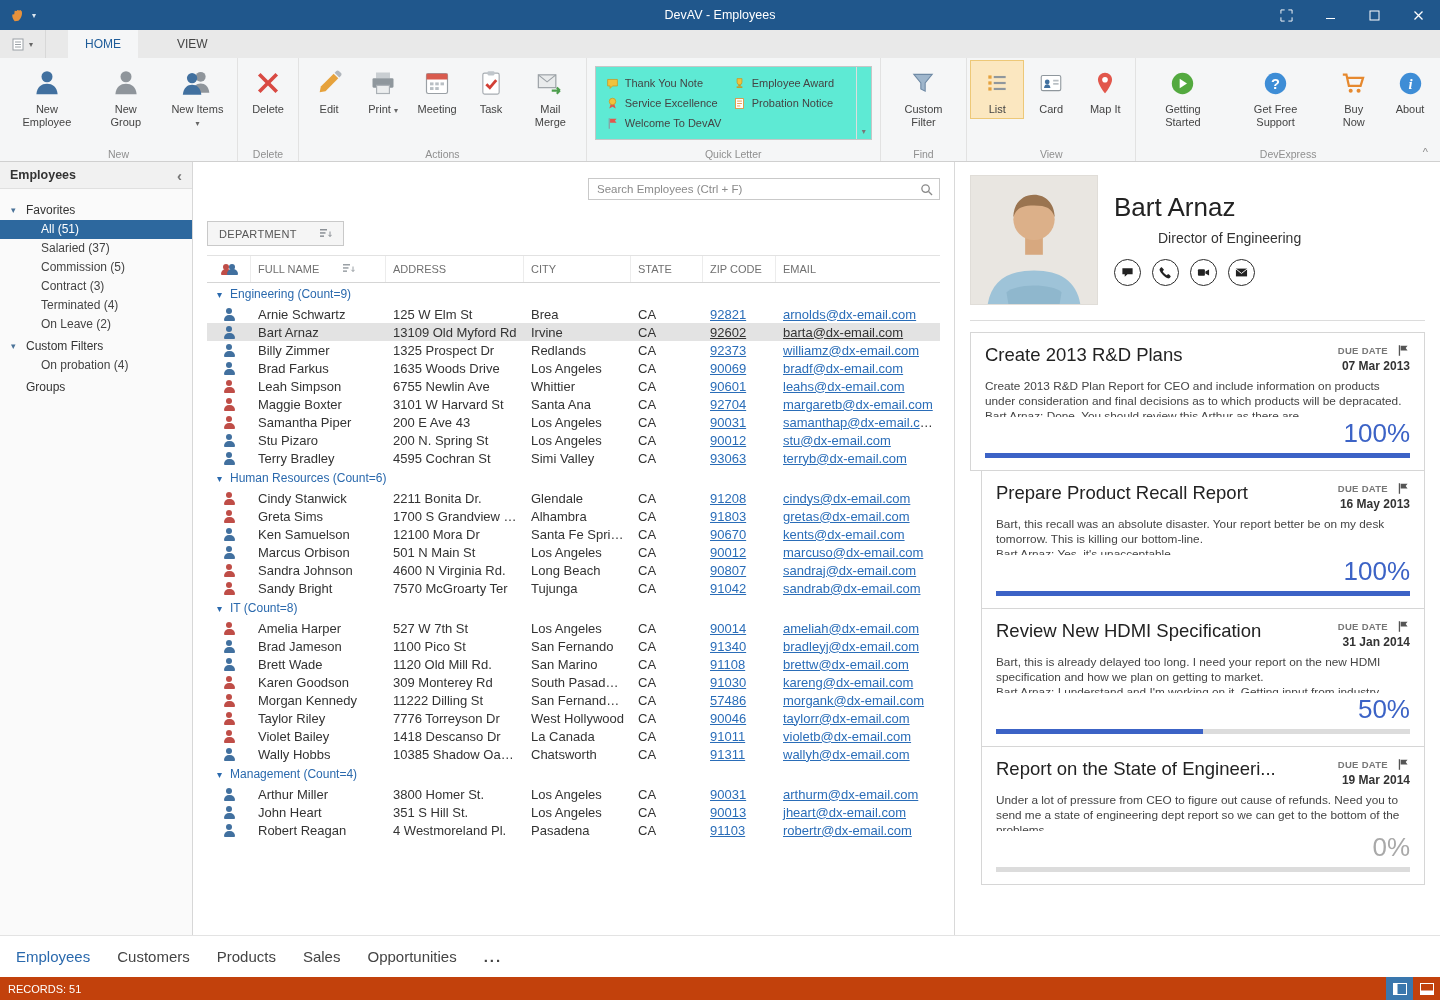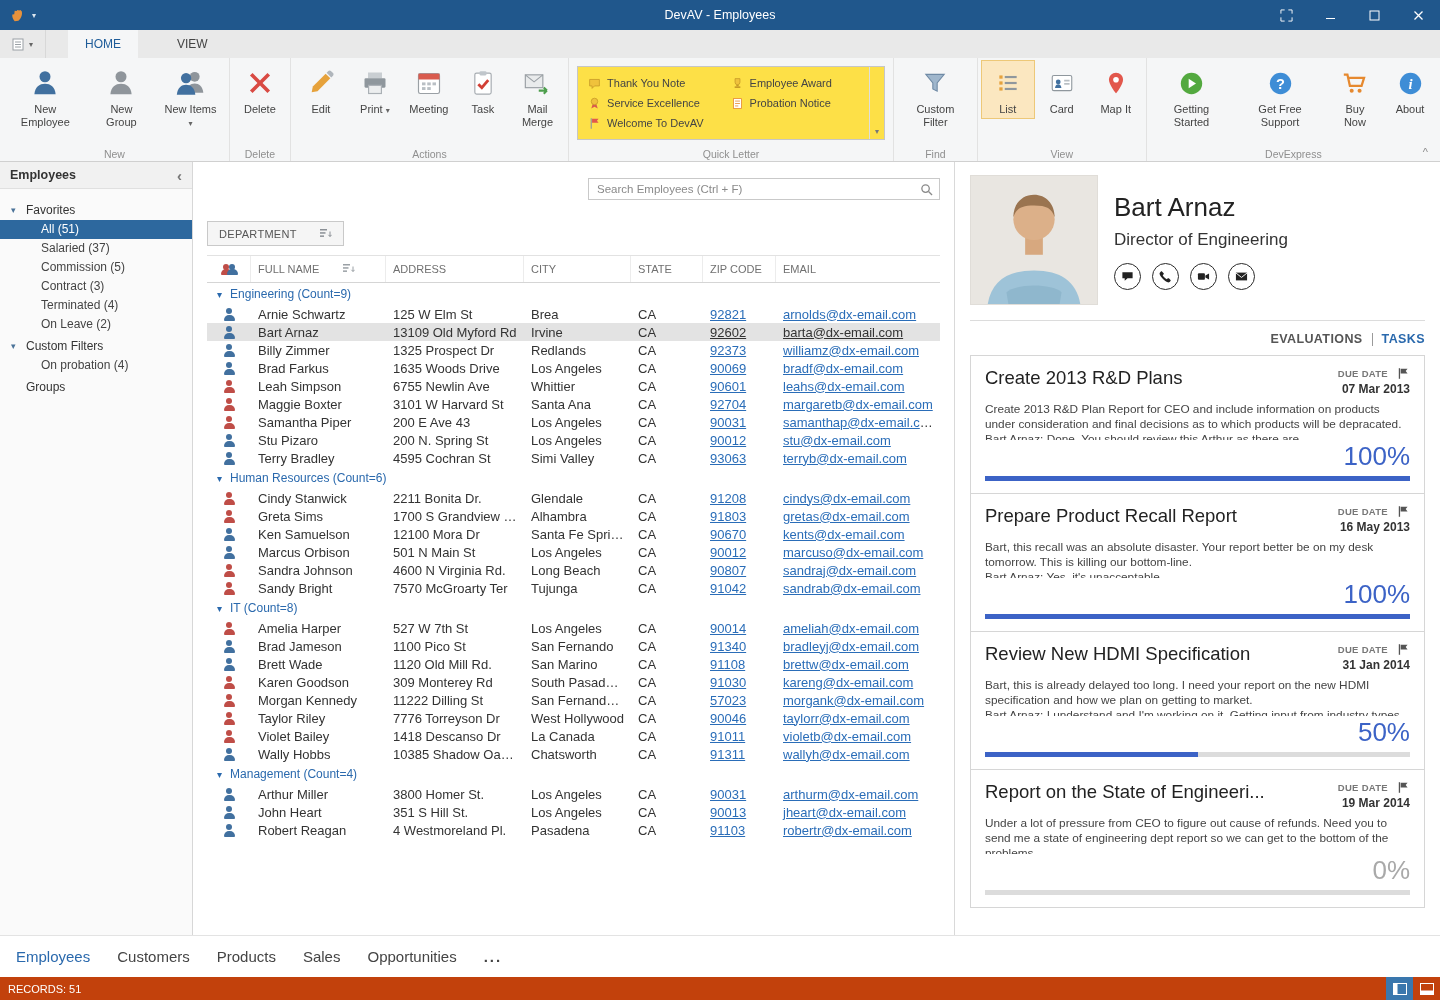--- a/index.html
+++ b/index.html
@@ -26,21 +26,21 @@
   .rgroup + .rgroup { border-left:1px solid #e2e2e2; }
   .rgroup-label { position:absolute; bottom:1px; left:0; right:0; text-align:center; font-size:10.5px; color:#8f8f8f; }
   .rbtn { min-width:54px; padding:6px 7px 2px; display:flex; flex-direction:column; align-items:center; gap:4px; font-size:11px; color:#444; text-align:center; border:1px solid transparent; line-height:1.15; }
   .rbtn .ric { height:32px; display:flex; align-items:center; justify-content:center; }
   .rbtn.selected { background:#fbe7c0; border-color:#edc878; }
   .rbtn .lbl { white-space:pre-line; }
   .nw { white-space:nowrap; }
   .caret { font-size:8px; color:#666; }
   .ribbon-collapse { position:absolute; right:12px; bottom:3px; color:#8a8a8a; font-size:11px; }
 
-  .gallery { background:#fde047; border:1px solid #c6c6c6; margin:6px 5px 4px; display:flex; width:308px; height:74px; }
+  .gallery { background:#5eead4; border:1px solid #c6c6c6; margin:6px 5px 4px; display:flex; width:277px; height:74px; }
   .gal-grid { flex:1; display:grid; grid-template-rows:repeat(3,20px); grid-auto-flow:column; grid-auto-columns:1fr; padding:6px 0 2px 6px; font-size:11px; }
   .gal-item { display:flex; align-items:center; gap:6px; color:#444; padding:0 4px; white-space:nowrap; }
   .gal-strip { width:15px; border-left:1px solid #ddd; display:flex; align-items:flex-end; justify-content:center; padding-bottom:3px; color:#777; font-size:8px; }
 
   
   .main { display:flex; height:773px; }
 
   .sidebar { width:193px; background:#fafafa; border-right:1px solid #d7d7d7; display:flex; flex-direction:column; }
   .sb-header { height:27px; background:#f1f1f1; border-bottom:1px solid #e0e0e0; display:flex; align-items:center; padding:0 10px; font-size:12.5px; font-weight:bold; color:#333; }
   .sb-collapse { margin-left:auto; color:#777; font-size:15px; }
@@ -81,32 +81,32 @@
   .p-icon.f { color:#bf4d47; }
   .pp { display:inline-flex; }
   .pp .p-icon { width:9px; height:11px; }
   .pp .p-icon:last-child { margin-left:-3px; }
 
   
   .detail { width:486px; border-left:1px solid #d9d9d9; background:#fff; padding:13px 15px 0; display:flex; flex-direction:column; overflow:hidden; }
   .profile { display:flex; gap:16px; }
   .photo { width:128px; height:130px; background:#e9e6e1; flex:none; border:1px solid #e0ddd8; }
   .pname { font-size:26px; color:#222; margin-top:17px; font-weight:normal; }
-  .ptitle { font-size:17px; color:#333; margin-top:7px; }
+  .ptitle { font-size:14px; color:#333; margin-top:7px;margin-left:44px; }
   .contact-row { display:flex; gap:11px; margin-top:13px; }
   .cbtn { width:27px; height:27px; border:1.5px solid #2a2a2a; border-radius:50%; display:flex; align-items:center; justify-content:center; background:#fff; }
   .divider { height:1px; background:#dcdcdc; margin:15px 0 11px; }
   .dtabs { display:flex; justify-content:flex-end; align-items:center; gap:9px; font-size:12.5px; font-weight:bold; letter-spacing:.4px; margin-bottom:9px; }
   .dtab-eval { color:#555; }
   .dtab-sep { width:1px; height:13px; background:#9a9a9a; }
   .dtab-tasks { color:#2a69ad; }
 
   .tasks { flex:1; display:flex; flex-direction:column; }
   .task-card { border:1px solid #d6d6d6; background:#fff; padding:11px 14px 12px; height:139px; display:flex; flex-direction:column; }
-  .task-card + .task-card { margin-top:-1px; }
+  .task-card + .task-card { margin-top:-1px;margin-left:11px; }
   .task-top { display:flex; align-items:flex-start; }
   .task-title { font-size:18.5px; color:#222; white-space:nowrap; overflow:hidden; text-overflow:ellipsis; flex:1; padding-right:10px; }
   .task-due { flex:none; display:flex; flex-direction:column; align-items:flex-end; }
   .due-line { display:flex; align-items:center; gap:9px; }
   .due-label { font-size:9.5px; color:#777; font-weight:bold; letter-spacing:.3px; }
   .due-date { font-size:12px; font-weight:bold; color:#333; margin-top:2px; }
   .task-body { font-size:11.8px; color:#444; line-height:1.27; margin-top:6px; white-space:pre-line; overflow:hidden; flex:1; }
   .task-pct { text-align:right; font-size:26px; color:#3c63c6; margin:1px 0 4px; }
   .task-pct.zero { color:#a9a9a9; }
   .task-bar { height:5px; background:#dcdcdc; }
@@ -738,21 +738,21 @@
           <div class="gcell"><span class="lnk">kareng@dx-email.com</span></div>
         </div>
         <div class="grow">
           <div class="gcell c-icon">
             <span class="p-icon f"></span>
           </div>
           <div class="gcell">Morgan Kennedy</div>
           <div class="gcell">11222 Dilling St</div>
           <div class="gcell">San Fernando Va...</div>
           <div class="gcell">CA</div>
-          <div class="gcell"><span class="lnk">57023</span></div>
+          <div class="gcell"><span class="lnk">57486</span></div>
           <div class="gcell"><span class="lnk">morgank@dx-email.com</span></div>
         </div>
         <div class="grow">
           <div class="gcell c-icon">
             <span class="p-icon f"></span>
           </div>
           <div class="gcell">Taylor Riley</div>
           <div class="gcell">7776 Torreyson Dr</div>
           <div class="gcell">West Hollywood</div>
           <div class="gcell">CA</div>
@@ -856,25 +856,20 @@
           <span class="cbtn">
               <svg width="13" height="13" viewBox="0 0 14 14">
                 <rect x="1" y="2.8" width="12" height="8.4" fill="#222"></rect>
                 <path d="M1 3.2 7 8l6-4.8" stroke="#fff" fill="none"></path>
               </svg>
             </span>
         </div>
       </div>
     </div>
     <div class="divider"></div>
-    <div class="dtabs">
-      <span class="dtab-eval">EVALUATIONS</span>
-      <span class="dtab-sep"></span>
-      <span class="dtab-tasks">TASKS</span>
-    </div>
     <div class="tasks">
         <div class="task-card">
           <div class="task-top">
             <div class="task-title">Create 2013 R&amp;D Plans</div>
             <div class="task-due">
               <div class="due-line">
                 <span class="due-label">DUE DATE</span>
                 <svg width="13" height="13" viewBox="0 0 16 16">
                   <path d="M3 1.5v13" stroke="#555" stroke-width="1.6"></path>
                   <path d="M4.5 2h8.5l-2.3 3 2.3 3H4.5z" fill="#555"></path>

